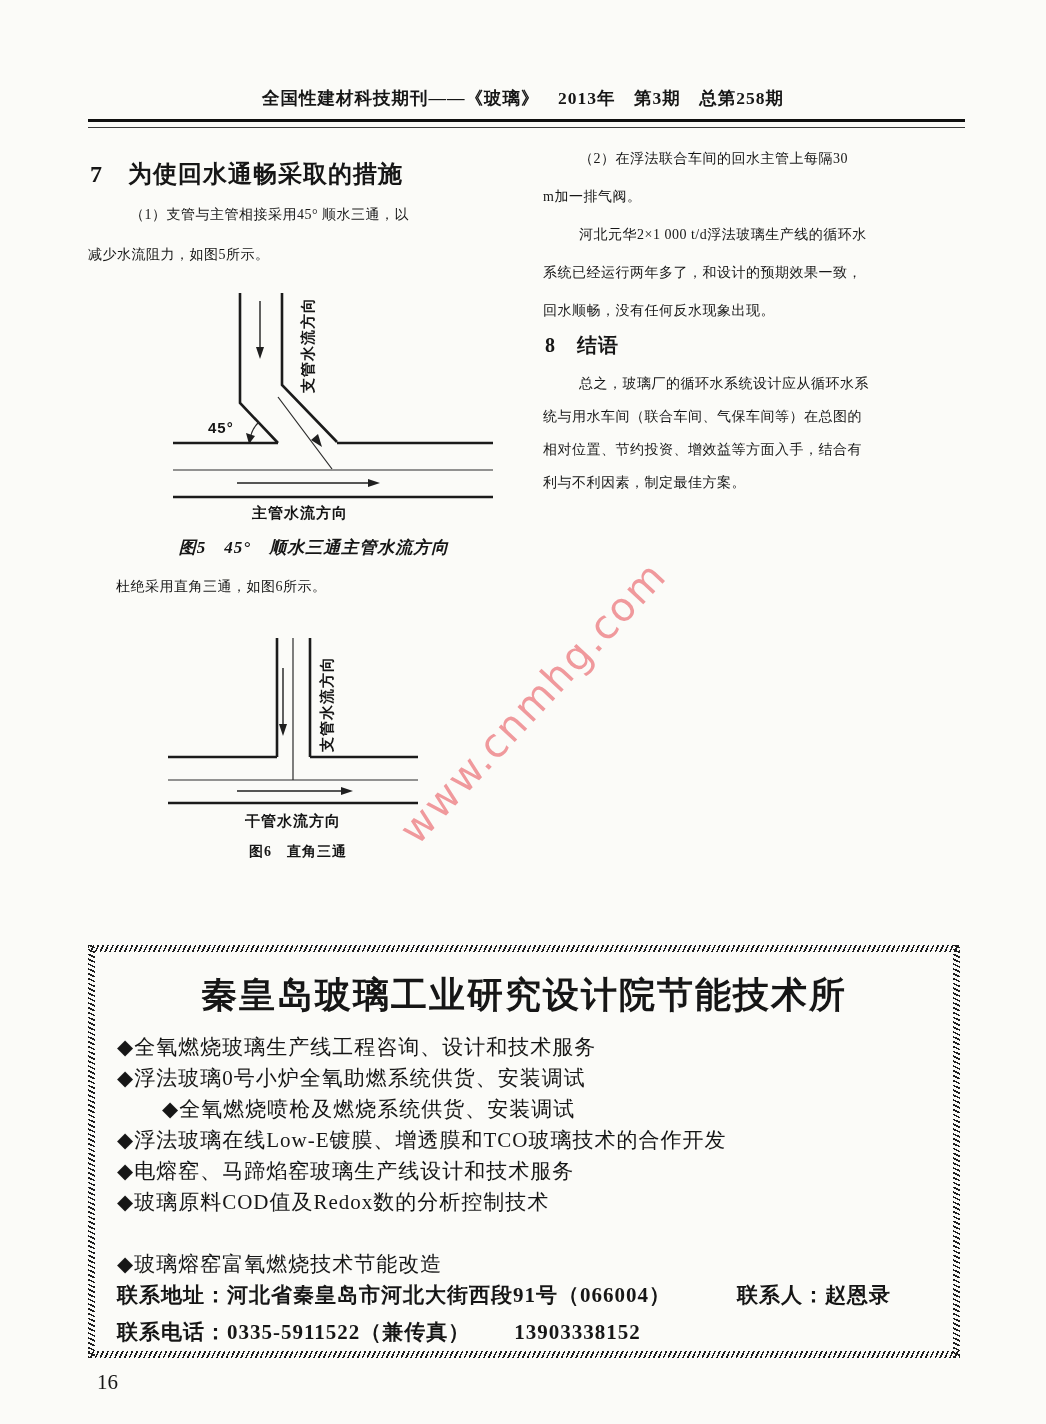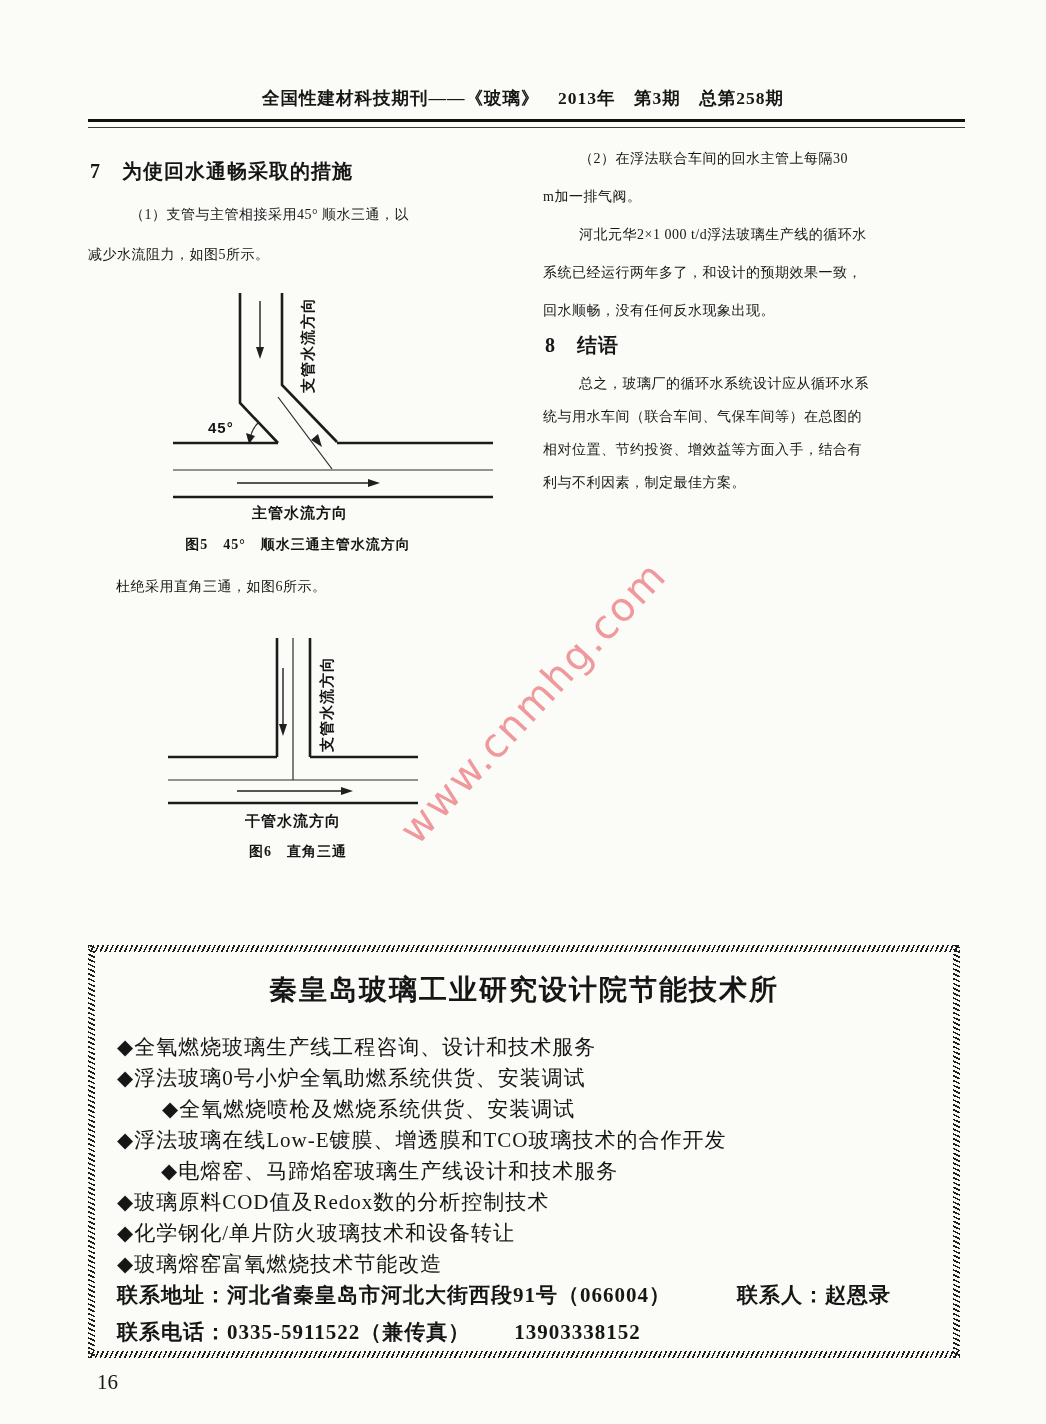--- a/index.html
+++ b/index.html
@@ -16,27 +16,27 @@
   #journal-header {
     top:86px; left:0; width:1046px; text-align:center;
     font-size:17.5px; font-weight:bold; letter-spacing:1px;
   }
   #header-rule {
     top:119px; left:88px; width:877px; height:5px;
     border-top:3px solid #101010; border-bottom:1.5px solid #3a3a3a;
   }
 
   
-  #sec7-heading { top:158px; left:90px; font-size:20px; font-weight:bold; letter-spacing:1px; }
+  #sec7-heading { top:158px; left:90px; font-size:24px; font-weight:bold; letter-spacing:1px; }
   .bodyline { font-size:14px; letter-spacing:0.5px; white-space:nowrap; }
   #l-p1l1 { top:206px; left:130px; }
   #l-p1l2 { top:246px; left:88px; }
   #fig5-wrap { top:285px; left:150px; width:350px; height:240px; }
-  #fig5-caption { top:536px; left:88px; width:420px; text-align:center;
-    font-size:14px; font-weight:bold; letter-spacing:1px; }
+  #fig5-caption { top:536px; left:104px; width:420px; text-align:center;
+    font-size:17px; font-weight:bold; letter-spacing:1px;font-style:italic; }
   #l-p2 { top:578px; left:116px; }
   #fig6-wrap { top:630px; left:160px; width:270px; height:205px; }
   #fig6-caption { top:843px; left:88px; width:420px; text-align:center;
     font-size:14px; font-weight:bold; letter-spacing:1px; }
 
   
   #r-p1l1 { top:150px; left:579px; }
   #r-p1l2 { top:188px; left:543px; }
   #r-p2l1 { top:226px; left:579px; }
   #r-p2l2 { top:264px; left:543px; }
@@ -61,25 +61,25 @@
   #ad-box { top:945px; left:88px; width:872px; height:413px; background:transparent; }
   .braid { position:absolute; }
   .braid-h { left:0; width:872px; height:7px;
     background:repeating-linear-gradient(115deg,#1d1d1d 0 1.6px,transparent 1.6px 4.4px); }
   .braid-v { top:0; width:7px; height:413px;
     background:repeating-linear-gradient(25deg,#1d1d1d 0 1.6px,transparent 1.6px 4.4px); }
   #braid-top { top:0; } #braid-bottom { bottom:0; }
   #braid-left { left:0; } #braid-right { right:0; }
 
   #ad-title { top:26px; left:0; width:872px; text-align:center;
-    font-size:28px; font-weight:bold; letter-spacing:2px; }
+    font-size:36px; font-weight:bold; letter-spacing:2px; }
   .bullet-line { left:29px; font-size:21px; letter-spacing:1px; white-space:nowrap; }
   #bullet-0 { top:88px; }  #bullet-1 { top:119px; }
   #bullet-2 { top:150px;margin-left:45px; } #bullet-3 { top:181px; }
-  #bullet-4 { top:212px;margin-left:44px; } #bullet-5 { top:243px; }
+  #bullet-4 { top:212px; } #bullet-5 { top:243px; }
   #bullet-6 { top:274px; } #bullet-7 { top:305px; }
   .contact-line { left:29px; font-size:21px; font-weight:bold; letter-spacing:1px; white-space:nowrap; }
   #contact-1 { top:336px; }
   #contact-2 { top:373px; }
 
   #page-number { top:1370px; left:97px; font-size:21px; }
 
   svg .wall   { stroke:#1b1b1b; stroke-width:2.6; fill:none; }
   svg .thin   { stroke:#2a2a2a; stroke-width:1.2; fill:none; }
   svg .arrowl { stroke:#1f1f1f; stroke-width:1.4; fill:none; }
@@ -167,20 +167,19 @@
   <div class="braid braid-v" id="braid-right"></div>
 
   <div class="abs sans" id="ad-title">秦皇岛玻璃工业研究设计院节能技术所</div>
 
   <div class="abs serif bullet-line" id="bullet-0">◆全氧燃烧玻璃生产线工程咨询、设计和技术服务</div>
   <div class="abs serif bullet-line" id="bullet-1">◆浮法玻璃0号小炉全氧助燃系统供货、安装调试</div>
   <div class="abs serif bullet-line" id="bullet-2">◆全氧燃烧喷枪及燃烧系统供货、安装调试</div>
   <div class="abs serif bullet-line" id="bullet-3">◆浮法玻璃在线Low-E镀膜、增透膜和TCO玻璃技术的合作开发</div>
   <div class="abs serif bullet-line" id="bullet-4">◆电熔窑、马蹄焰窑玻璃生产线设计和技术服务</div>
   <div class="abs serif bullet-line" id="bullet-5">◆玻璃原料COD值及Redox数的分析控制技术</div>
-  <div class="abs serif bullet-line" id="bullet-6">◆化学钢化/单片防火玻璃技术和设备转让</div>
   <div class="abs serif bullet-line" id="bullet-7">◆玻璃熔窑富氧燃烧技术节能改造</div>
 
   <div class="abs sans contact-line" id="contact-1">联系地址：河北省秦皇岛市河北大街西段91号（066004）　　　联系人：赵恩录</div>
   <div class="abs sans contact-line" id="contact-2">联系电话：0335-5911522（兼传真）　　13903338152</div>
 </div>
 
 <div class="abs serif" id="page-number">16</div>
 
 </body></html>

